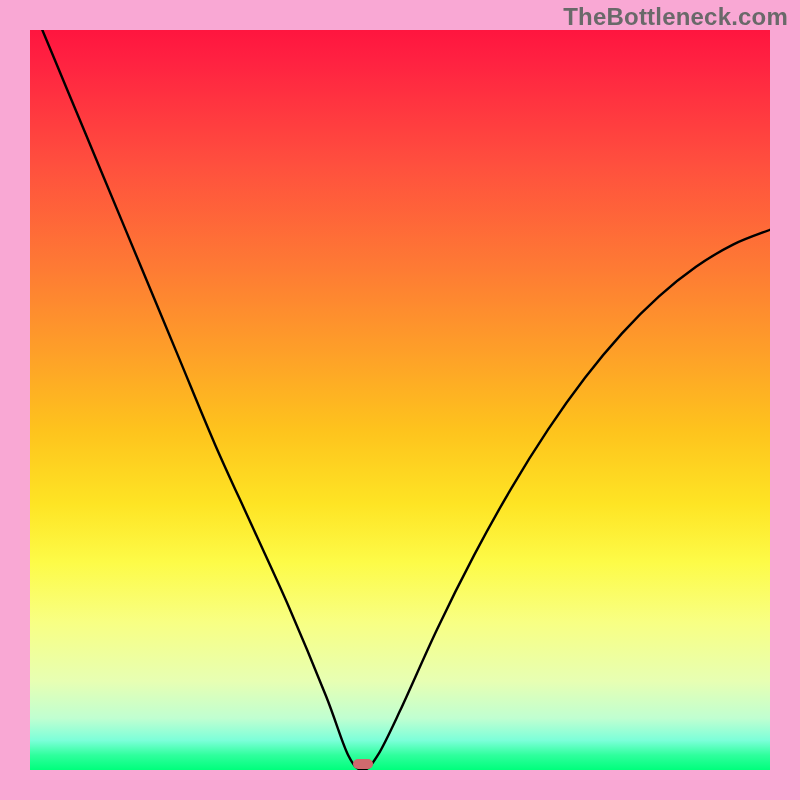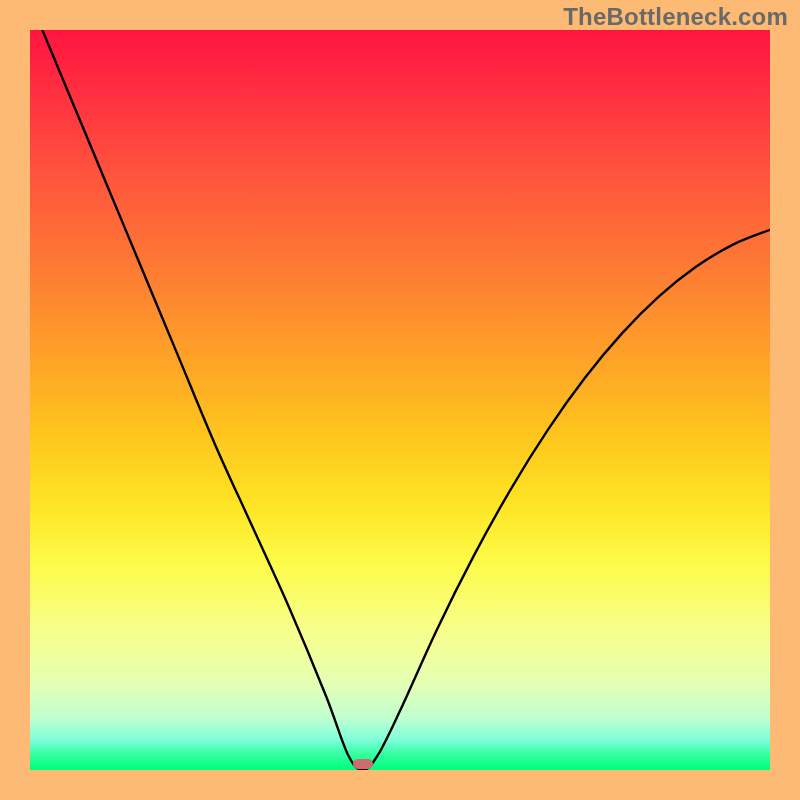--- a/index.html
+++ b/index.html
@@ -7,21 +7,21 @@
     padding: 0;
     width: 800px;
     height: 800px;
     background: #000000;
     overflow: hidden;
   }
   .container {
     position: relative;
     width: 800px;
     height: 800px;
-    background: #fdba74;
+    background: #f9a8d4;
   }
   .watermark {
     position: absolute;
     top: 3px;
     right: 12px;
     font-family: Arial, Helvetica, sans-serif;
     font-size: 24px;
     font-weight: 600;
     color: #696969;
     letter-spacing: 0.2px;

